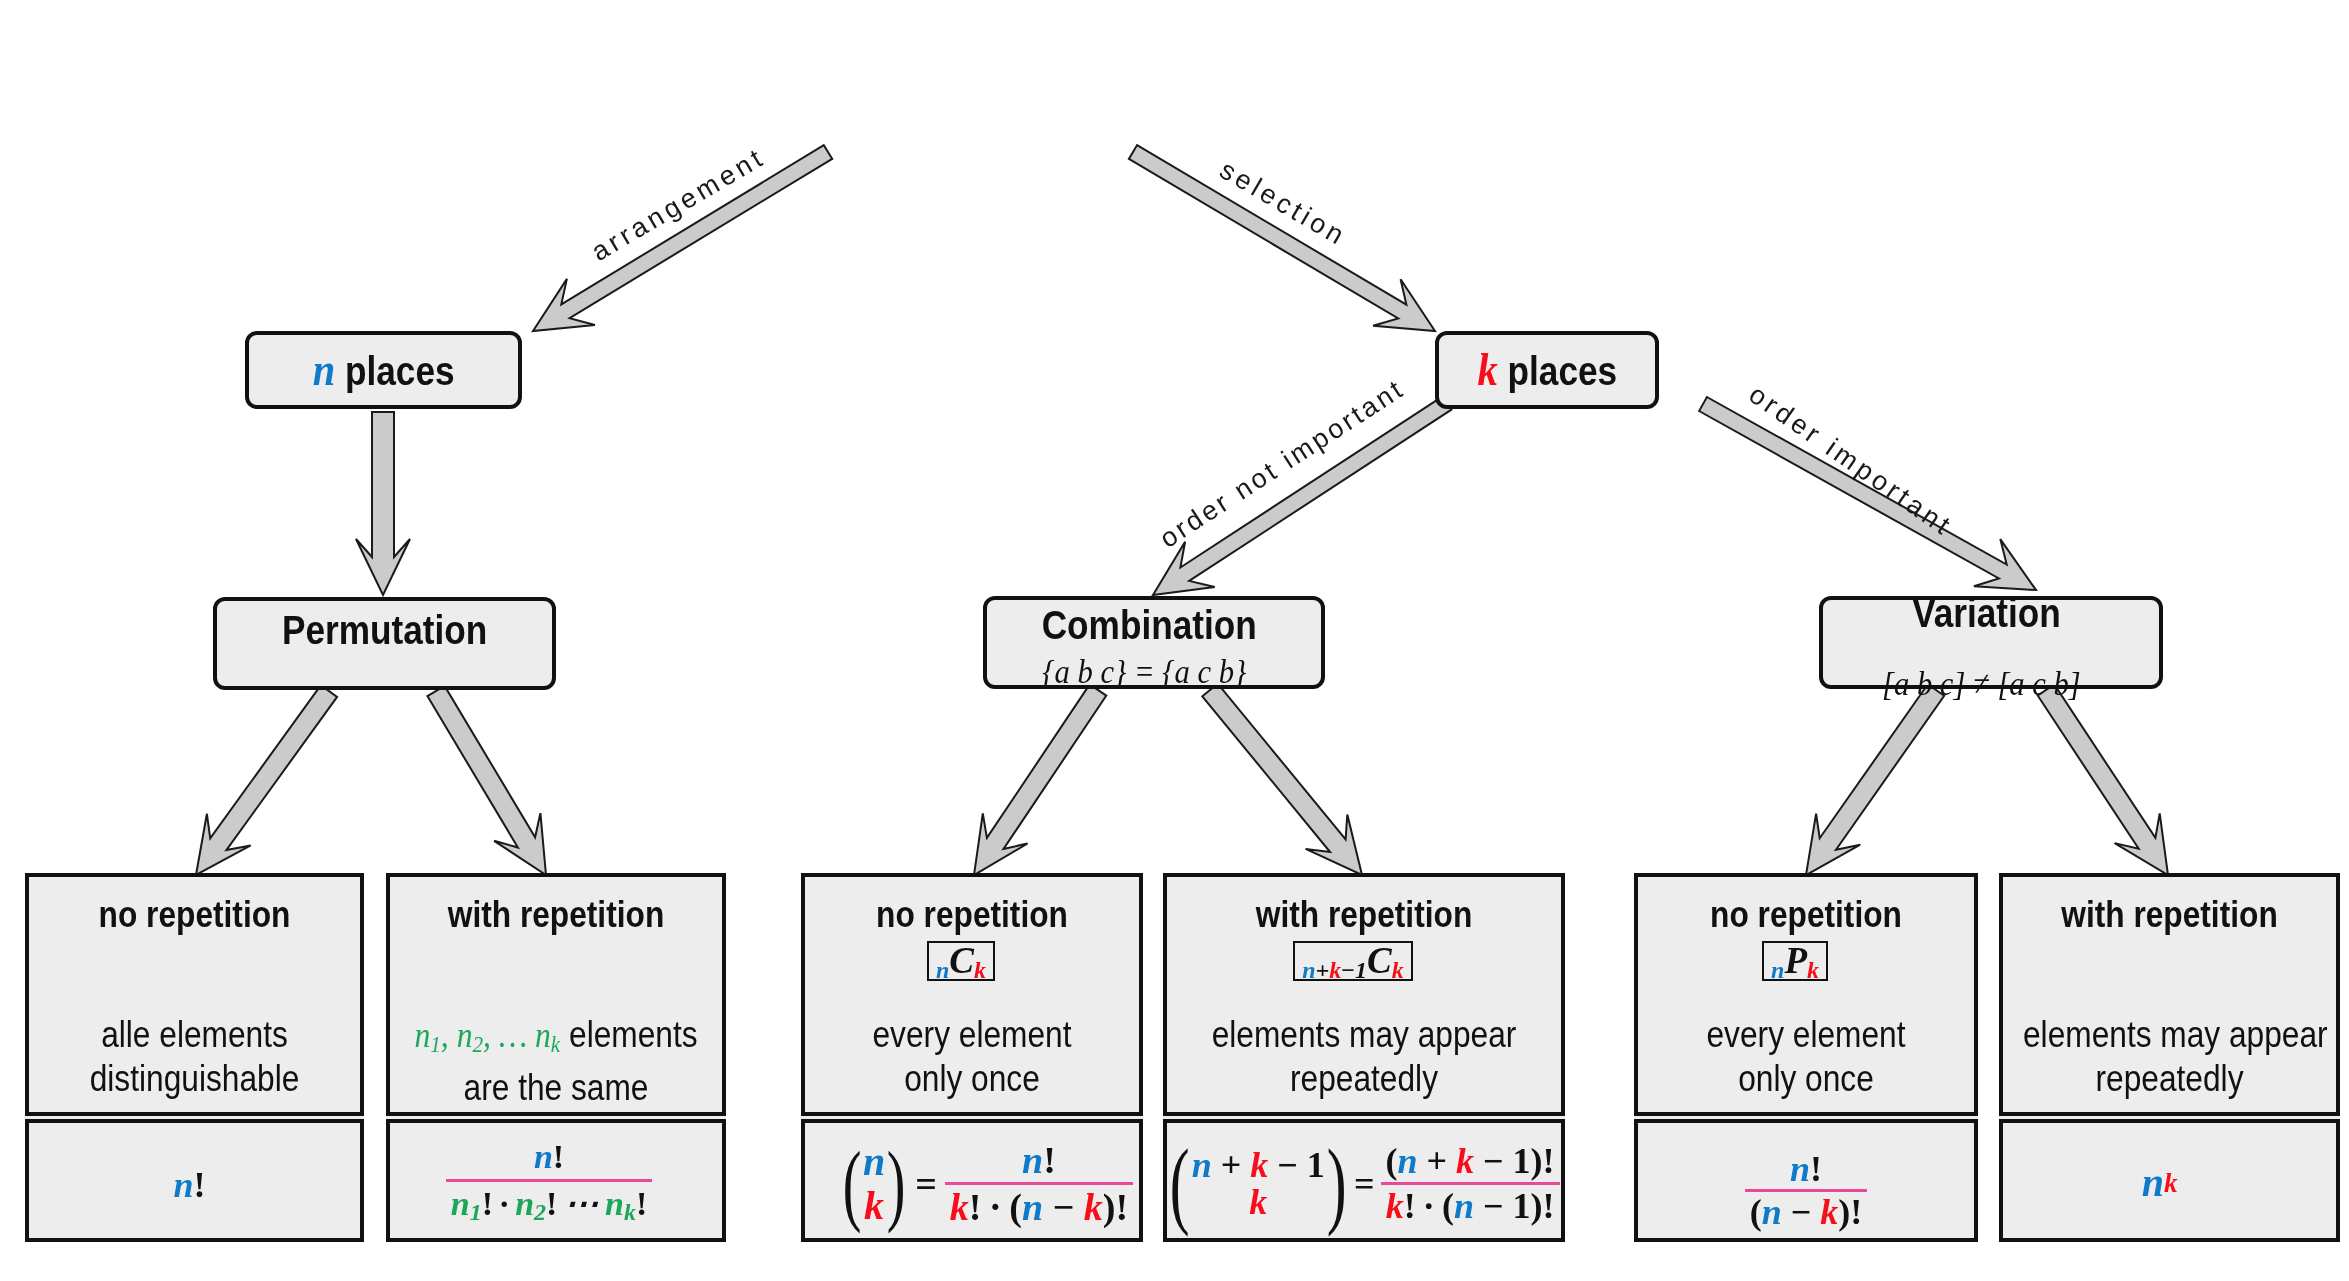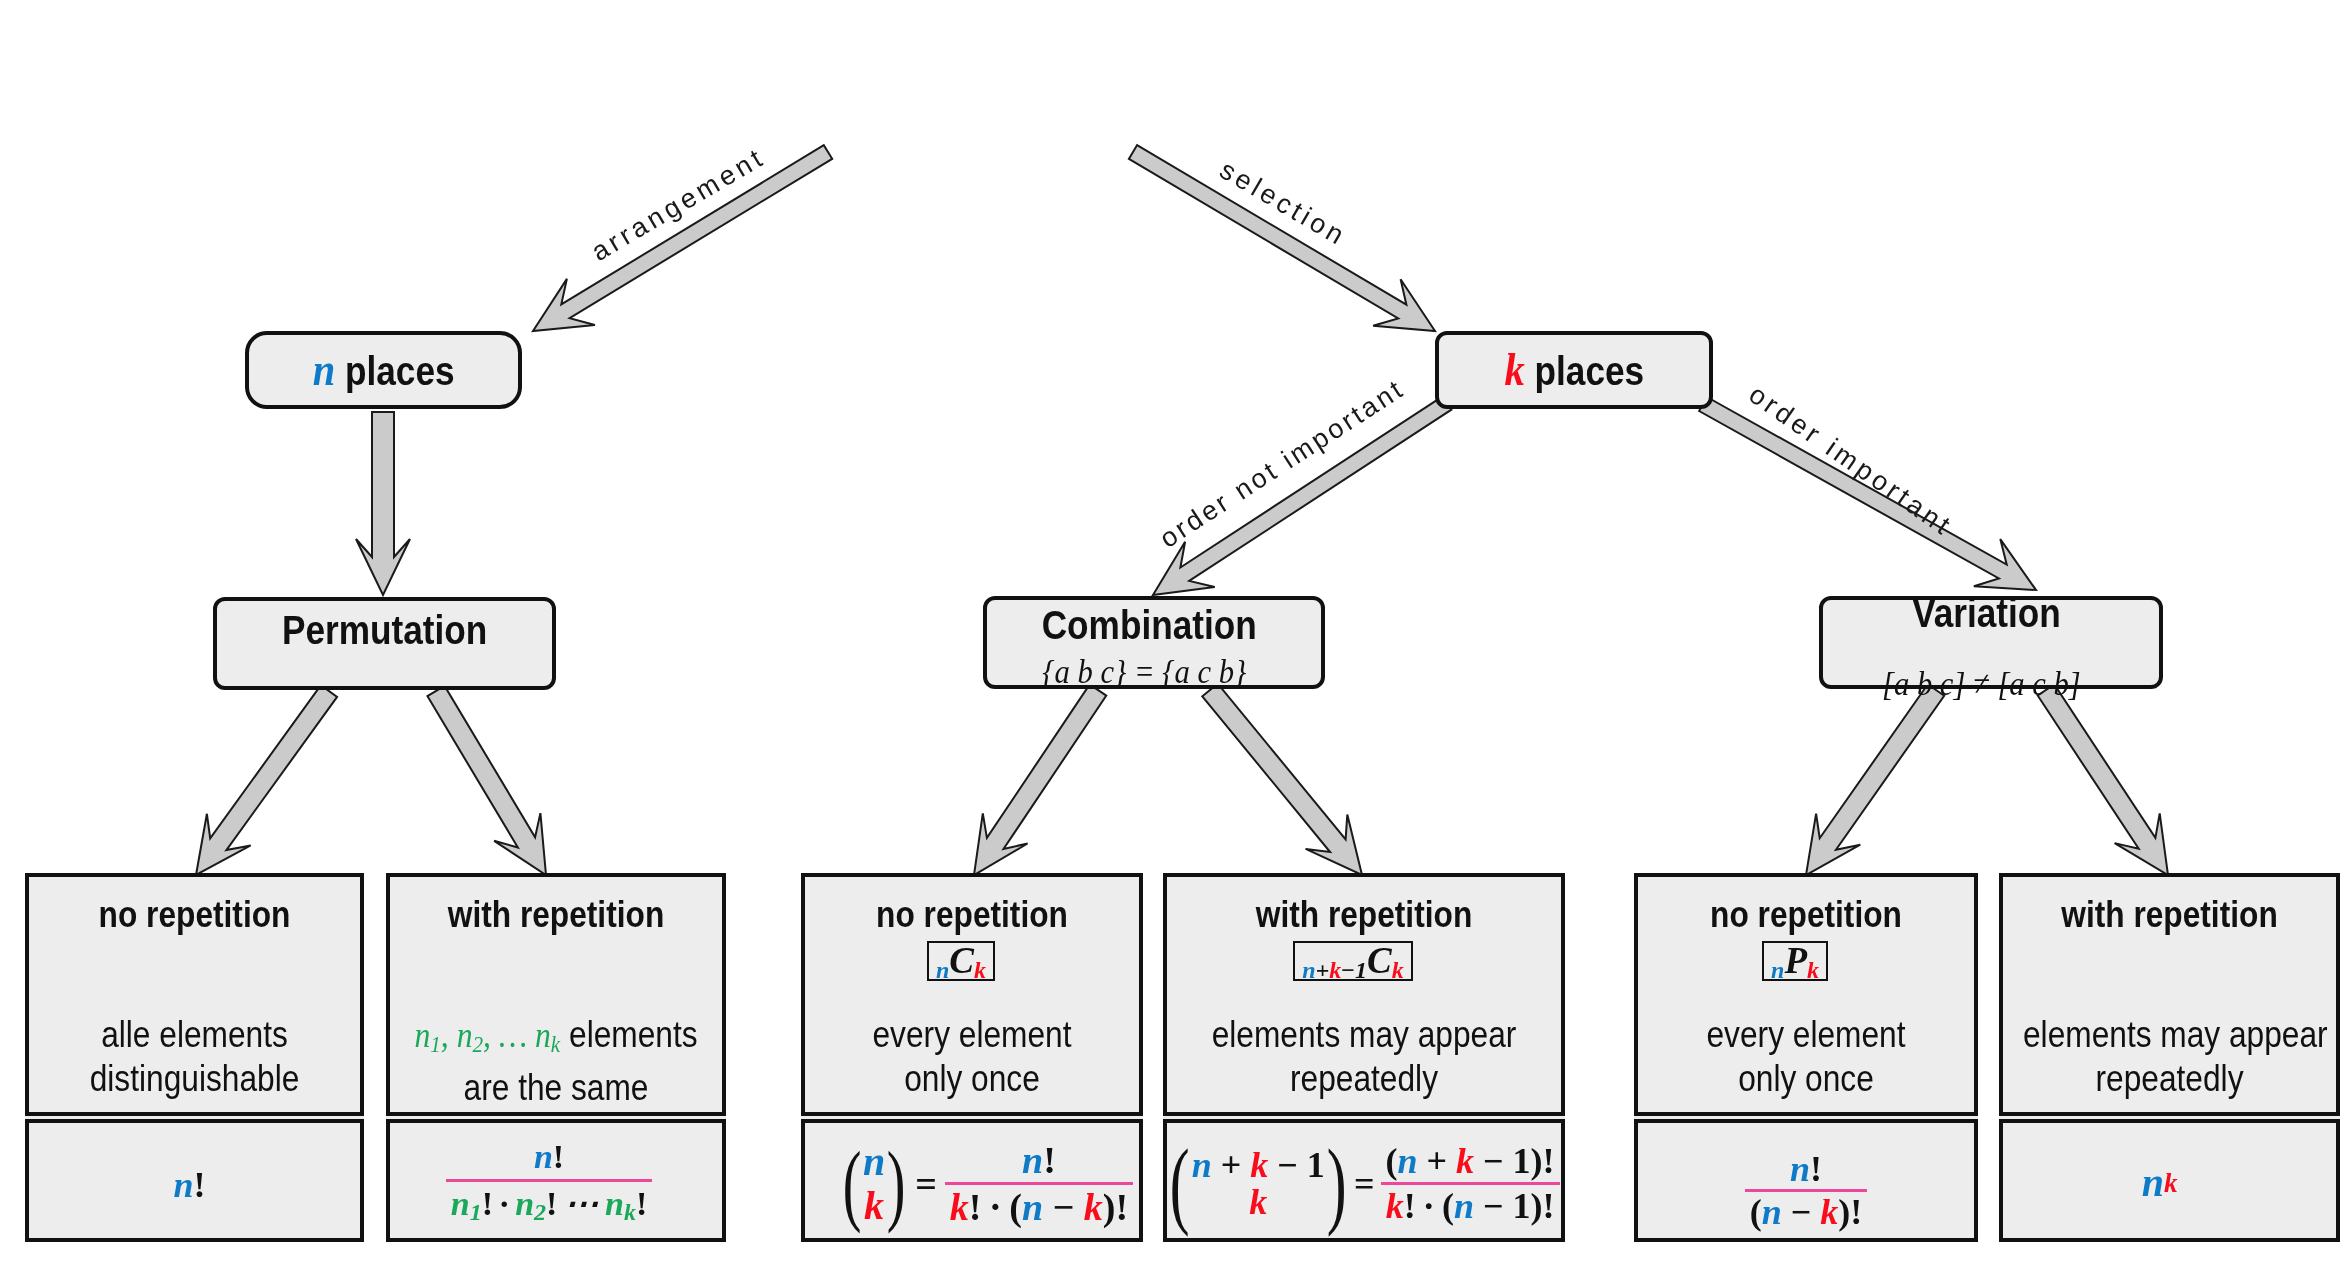--- a/index.html
+++ b/index.html
@@ -58,24 +58,24 @@
 <path d="M2037.7,695.5 L2138.7,848.8 L2114.6,843.1 L2168.0,875.0 L2159.7,813.4 L2155.4,837.8 L2054.3,684.5 Z"></path>
 </g>
 <g fill="#1a1a1a" font-family="Liberation Sans, sans-serif" font-size="27" letter-spacing="3.9" text-anchor="middle">
 <text transform="translate(683,212) rotate(-30.5)">arrangement</text>
 <text transform="translate(1279,211) rotate(30.3)">selection</text>
 <text transform="translate(1287,471) rotate(-33)" letter-spacing="3">order not important</text>
 <text transform="translate(1846,468) rotate(35)">order important</text>
 </g>
 </svg>
 
-<div class="node" style="left:245px;top:331px;width:277px;height:78px;border-radius:22px;">
+<div class="node" style="left:245px;top:331px;width:277px;height:78px;">
   <div class="nt"><span class="mi blue" style="font-size:46px;">n</span> places</div>
 </div>
-<div class="node" style="left:1435px;top:331px;width:278px;height:78px;">
+<div class="node" style="left:1435px;top:331px;width:224px;height:78px;">
   <div class="nt"><span class="mi red" style="font-size:46px;">k</span> places</div>
 </div>
 <div class="node" style="left:213px;top:597px;width:343px;height:93px;align-items:center;">
   <div class="nt" style="position:relative;top:-14px;">Permutation</div>
 </div>
 <div class="node" style="left:983px;top:596px;width:342px;height:93px;">
   <div class="nt" style="line-height:42px;position:relative;left:-5px;">Combination</div>
   <div class="nm">{a b c} = {a c b}</div>
 </div>
 <div class="node" style="left:1819px;top:596px;width:344px;height:93px;gap:24px;">

